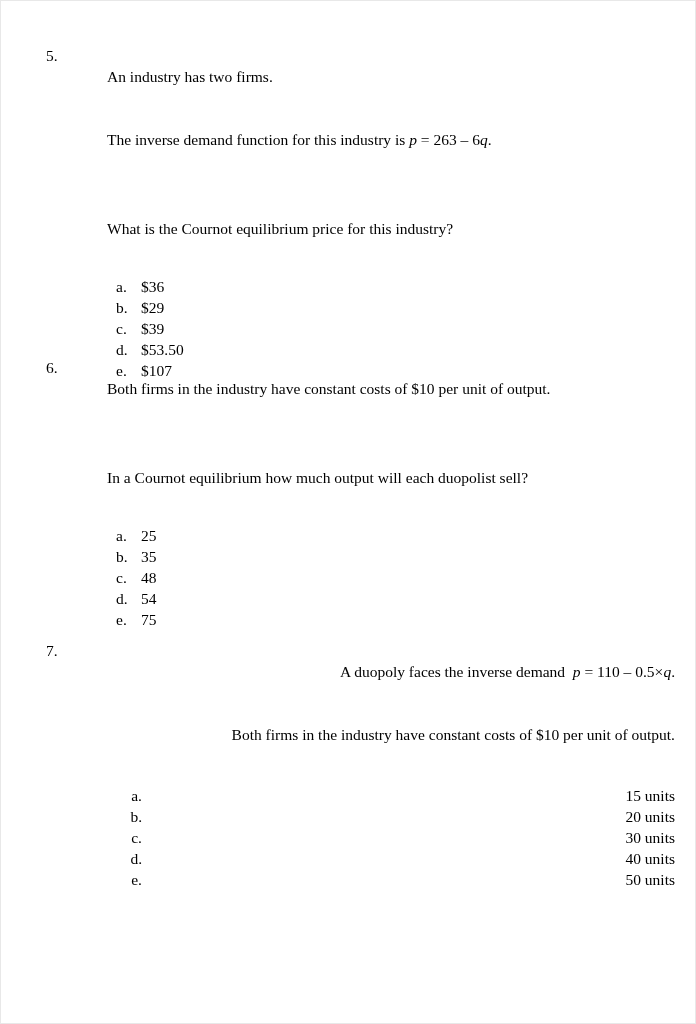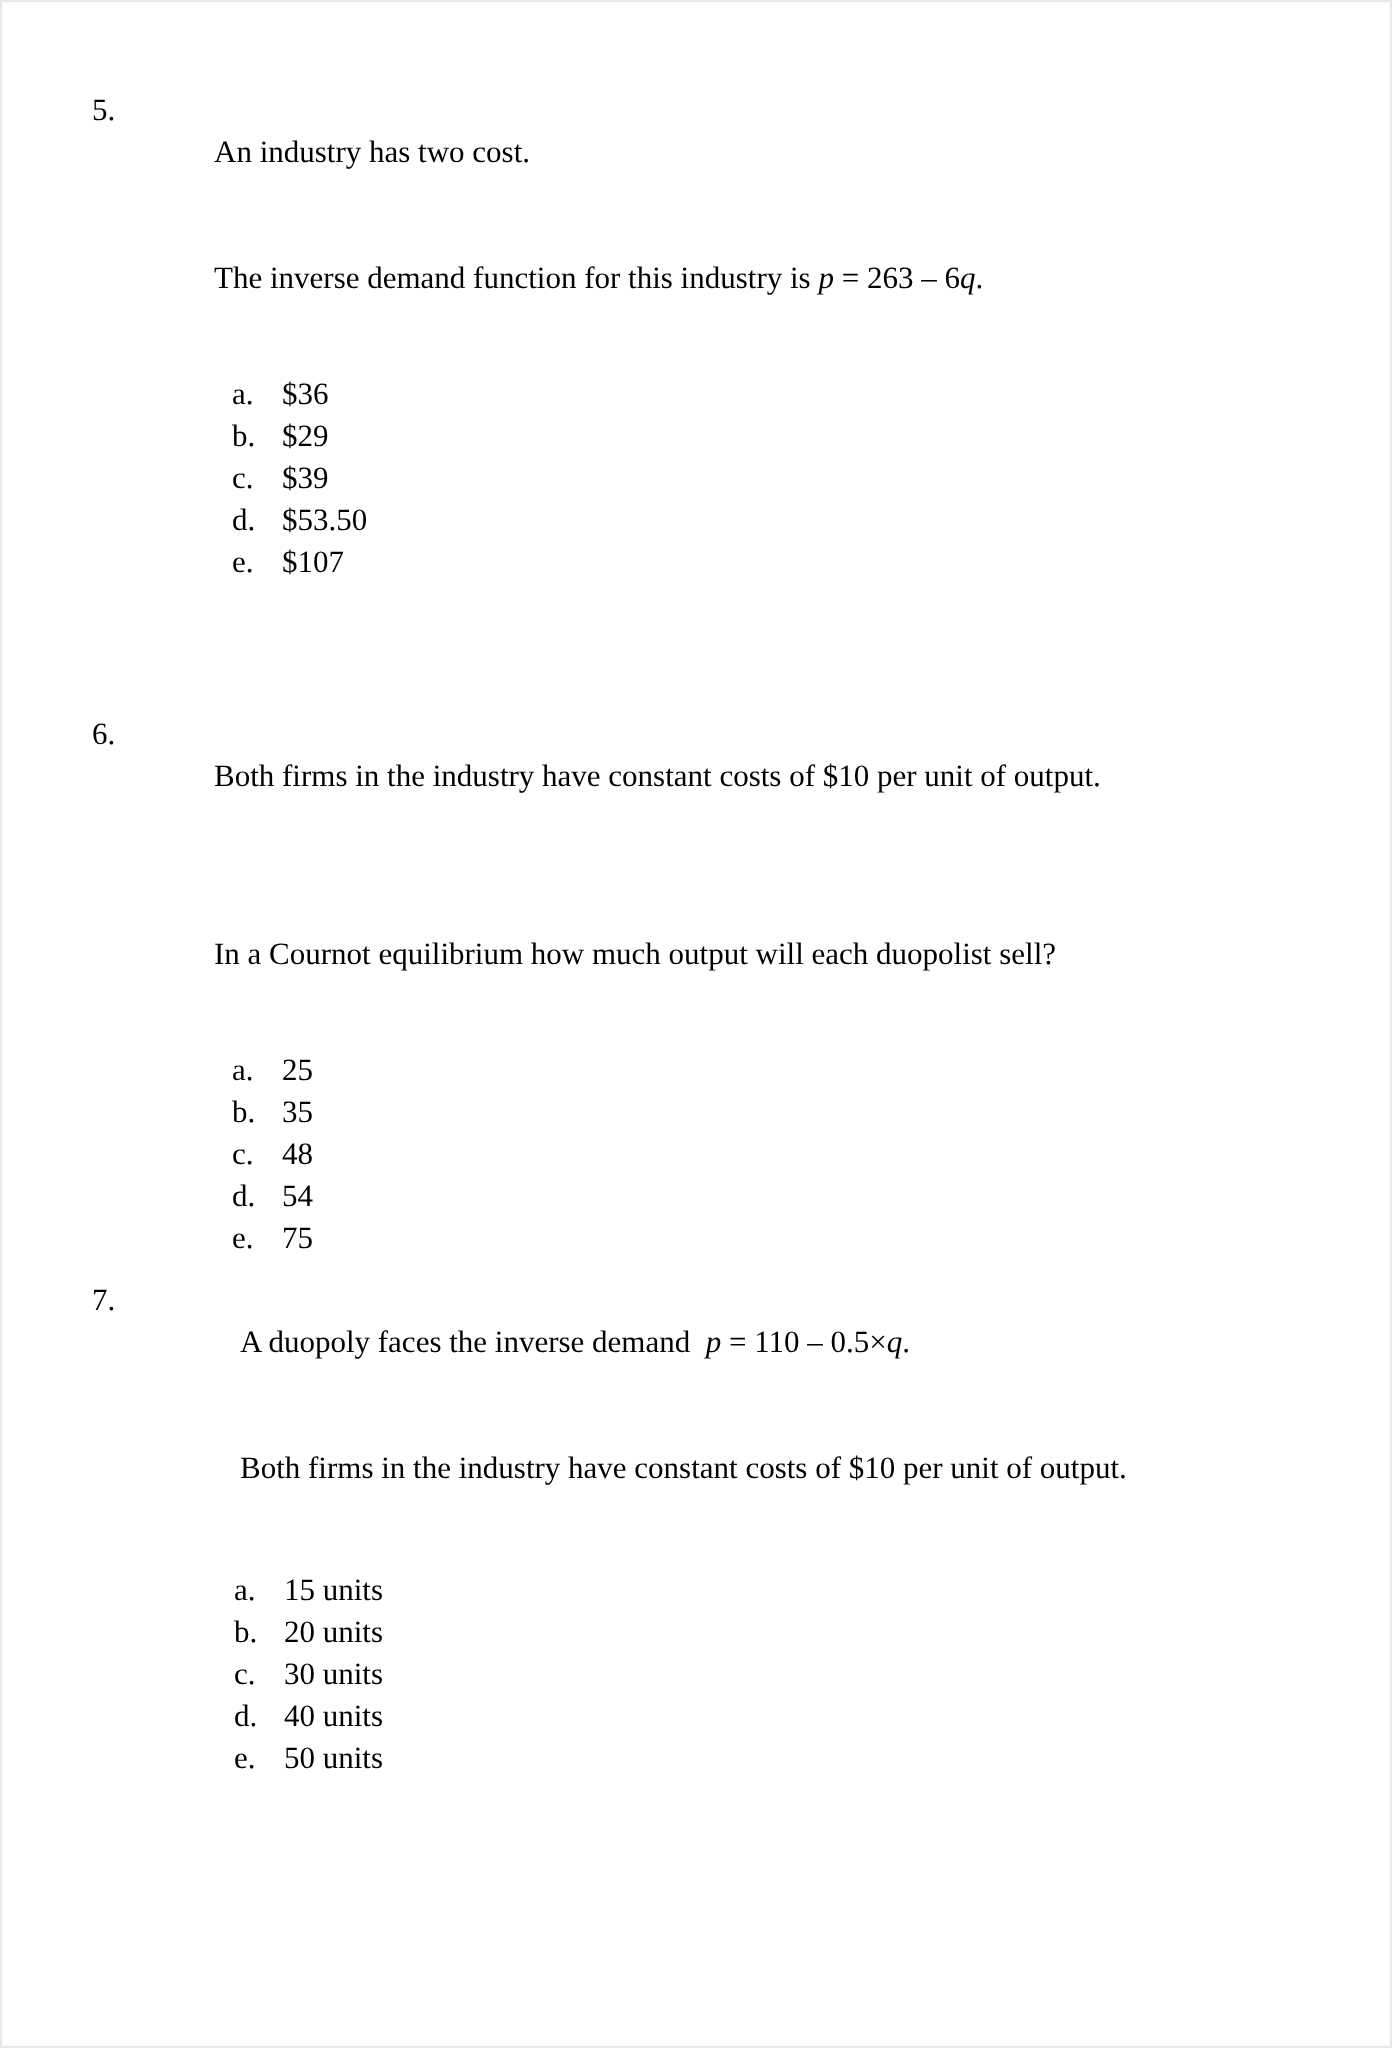--- a/index.html
+++ b/index.html
@@ -15,44 +15,47 @@
     line-height: 21px;
     color: #000000;
     overflow: hidden;
   }
   .question { position: absolute; left: 45px; right: 20px; }
   .q5 { top: 44px; }
   .q6 { top: 356px; }
   .q7 { top: 639px; }
   .qnum { position: absolute; left: 0; top: 0; }
   .qbody { margin-left: 30px; }
-  .q7 .qbody { margin-left: 43px; }
+  .q7 .qbody { margin-left: 43px; text-align: right; }
   .line { white-space: pre-wrap; }
   .var { font-style: italic; }
   .prompt { margin-top: 26px; }
   .q7 .prompt { max-width: 572px; }
   .options { margin-top: 16px; margin-left: 40px; }
   .q7 .options { margin-top: 19px; margin-left: 28px; }
   .option { display: flex; }
   .opt-letter { width: 25px; flex: 0 0 25px; }
   .opt-text { flex: 1; }
 </style>
 </head>
 <body>
 
 <div class="page">
 
   <section class="question q5">
     <span class="qnum">5.</span>
     <div class="qbody">
       <div class="line">
-        <span>An industry has two cost.</span>
+        <span>An industry has two firms.</span>
       </div>
       <div class="line">
         <span>The inverse demand function for this industry is </span><span class="var">p</span><span> = 263 – 6</span><span class="var">q</span><span>.</span>
+      </div>
+      <div class="line prompt">
+        <span>What is the Cournot equilibrium price for this industry?</span>
       </div>
       <div class="options">
         <div class="option">
           <span class="opt-letter">a.</span>
           <span class="opt-text">$36</span>
         </div>
         <div class="option">
           <span class="opt-letter">b.</span>
           <span class="opt-text">$29</span>
         </div>

